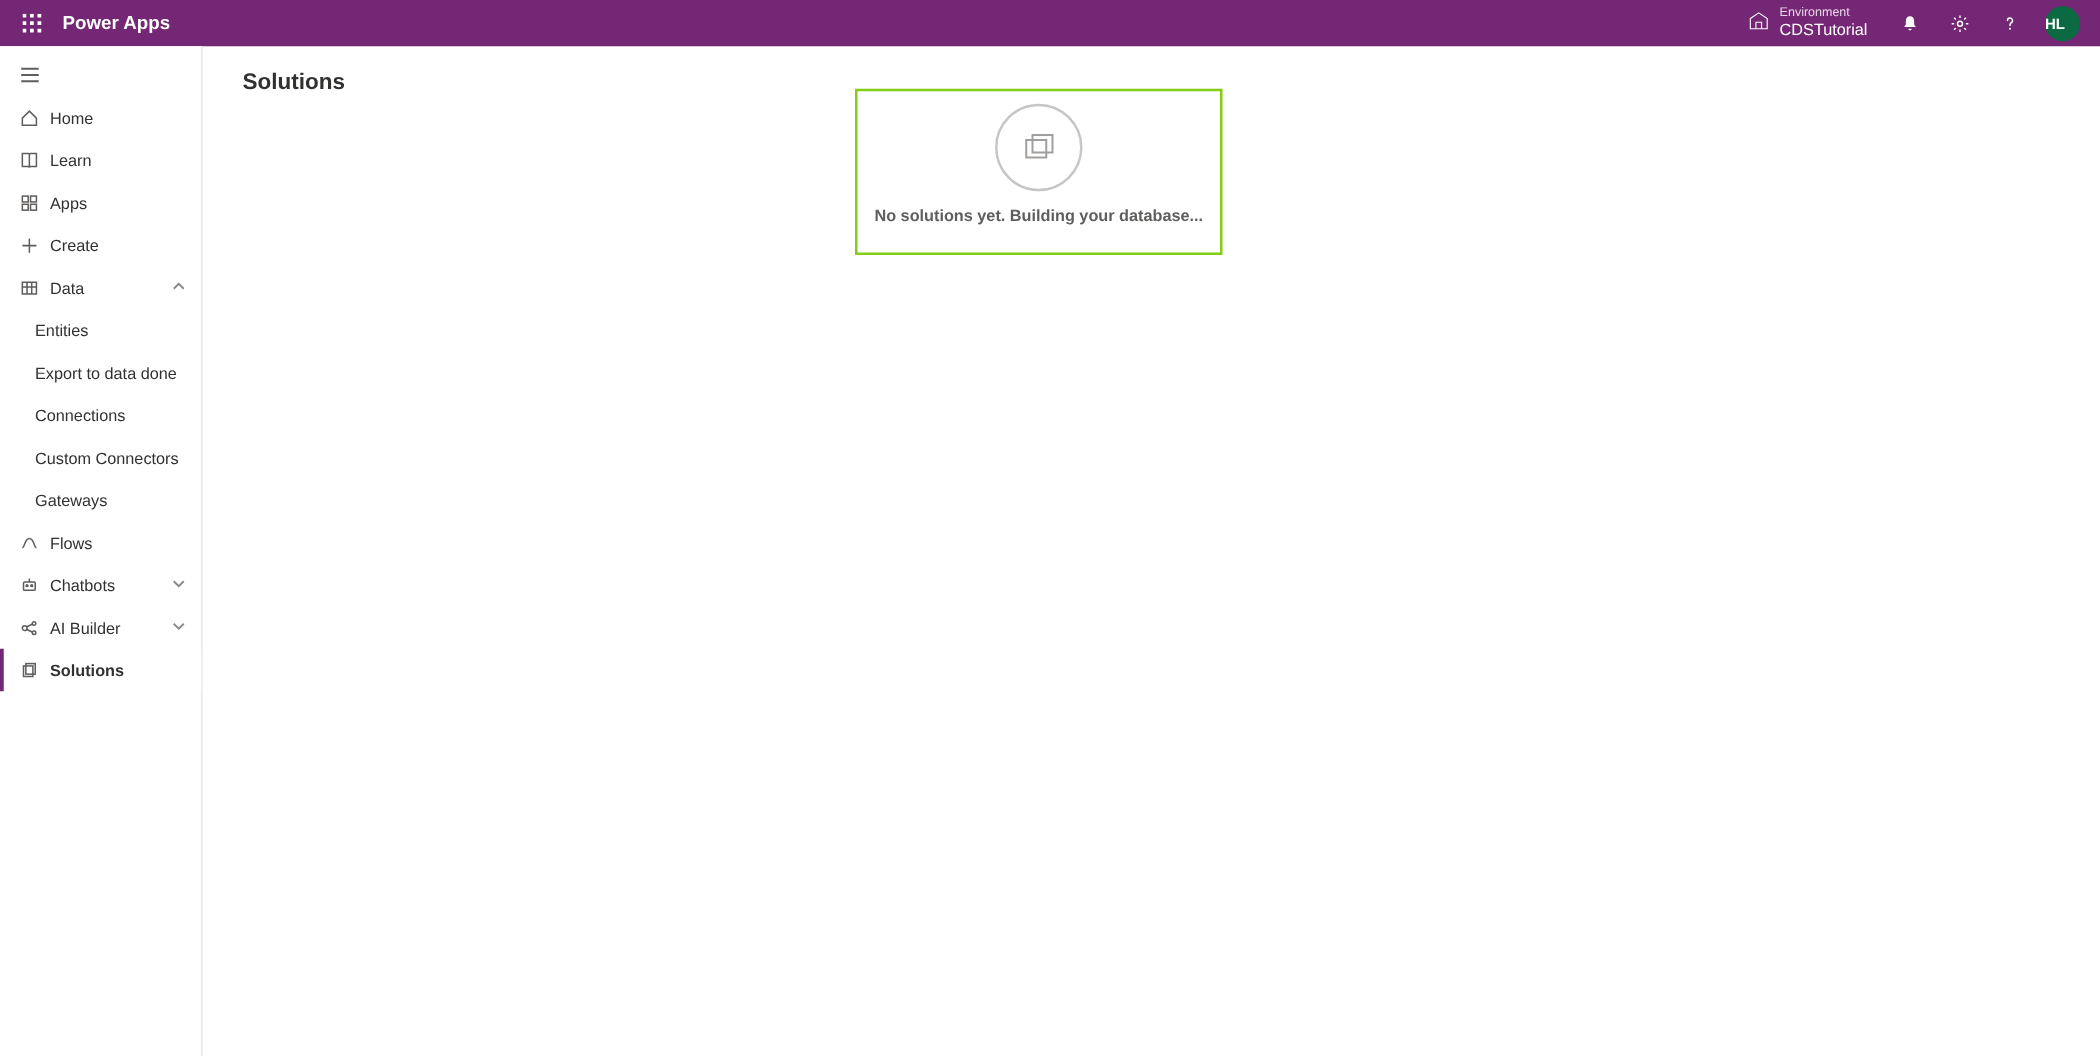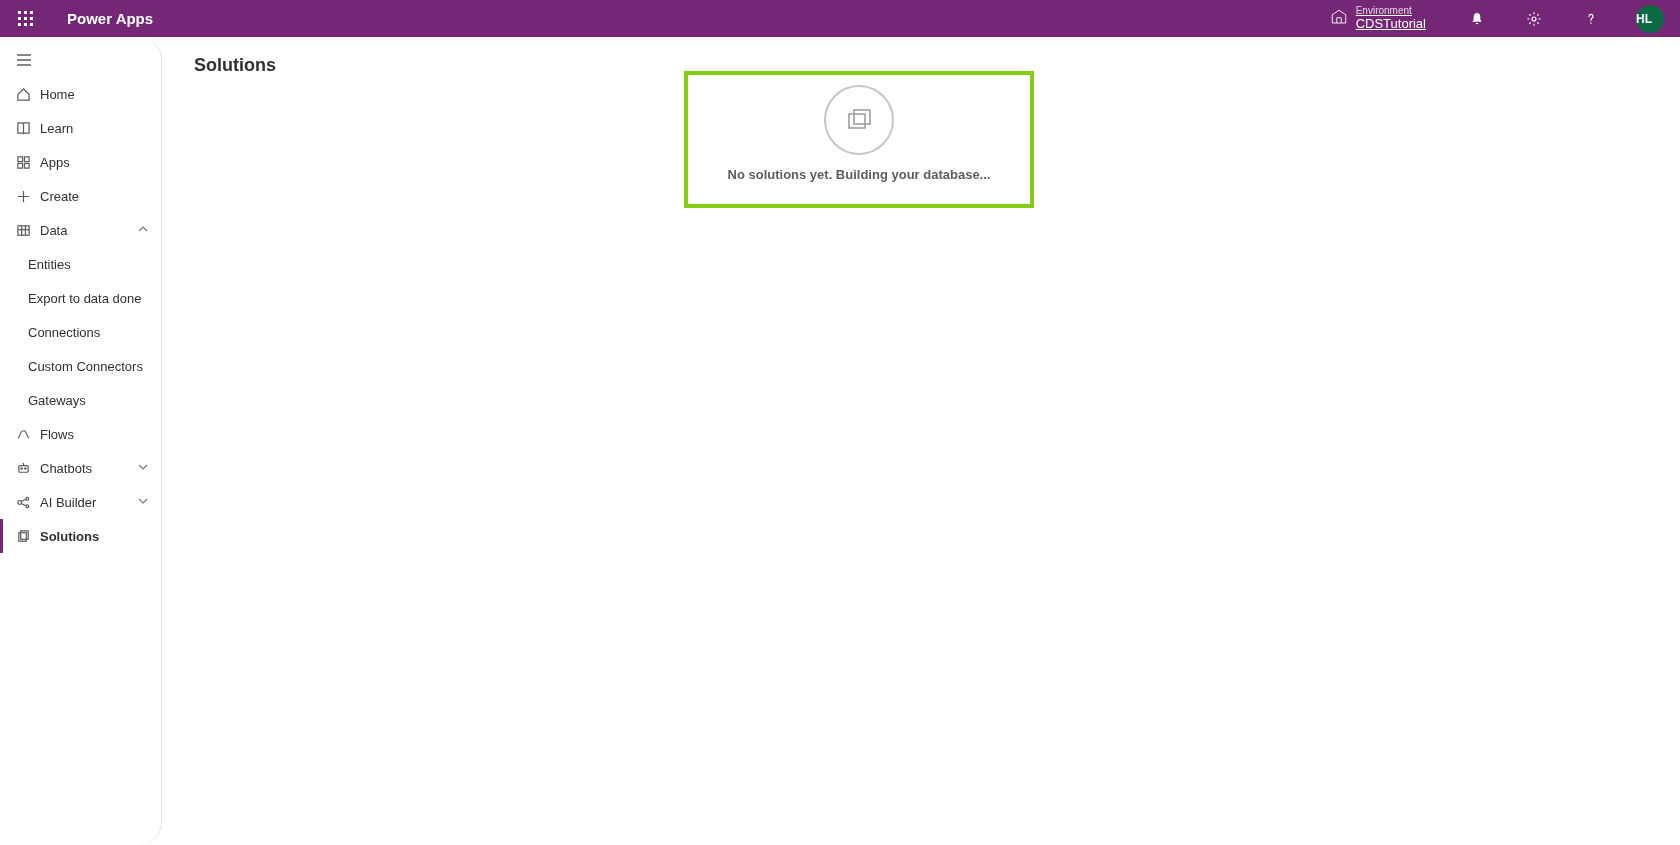--- a/index.html
+++ b/index.html
@@ -8,31 +8,30 @@
 
   
   .header {
     height: 37px;
     background: #742774;
     color: #fff;
     display: flex;
     align-items: center;
     padding: 0 8px;
     flex-shrink: 0;
-    gap: 17px;
   }
   .waffle {
     width: 36px; height: 36px; display:flex; align-items:center; justify-content:center;
     cursor:pointer;
   }
   .waffle svg { width:16px; height:16px; fill:#fff; }
   .brand { font-size: 15px; font-weight: 600; margin-left: 6px; }
   .header-spacer { flex: 1; }
   .env {
-    display:flex; align-items:center; gap:8px; padding:0 14px; cursor:pointer;text-decoration:underline;
+    display:flex; align-items:center; gap:8px; padding:0 14px; cursor:pointer;
   }
   .env-icon svg { width:18px; height:18px; fill:none; stroke:#fff; stroke-width:1.2; }
   .env-text { display:flex; flex-direction:column; line-height:1.15; }
   .env-label { font-size:10px; color: #e7d6e7; }
   .env-name { font-size:13px; color:#fff; }
   .hdr-btn {
     width:40px; height:37px; display:flex; align-items:center; justify-content:center; cursor:pointer;
   }
   .hdr-btn svg { width:16px; height:16px; fill:#fff; }
   .avatar {
@@ -45,21 +44,20 @@
   .body { flex:1; display:flex; min-height:0; position:relative; }
 
   
   .sidebar {
     width: 162px;
     border-right: 1px solid #e1e1e1;
     background:#fff;
     display:flex; flex-direction:column;
     padding-top:6px;
     flex-shrink:0;
-    border-radius:23px;
   }
   .hamburger {
     height:34px; display:flex; align-items:center; padding-left:16px; cursor:pointer;
   }
   .hamburger svg { width:16px; height:16px; stroke:#605e5c; fill:none; stroke-width:1.5; }
   .nav-item {
     height:34px; display:flex; align-items:center; padding-left:14px; cursor:pointer;
     color:#323130; position:relative;
   }
   .nav-item .nicon { width:18px; display:flex; align-items:center; justify-content:center; margin-right:8px; }
@@ -76,22 +74,22 @@
   .nav-item.selected .nlabel { font-weight:600; }
 
   
   .main { flex:1; padding: 18px 32px; position:relative; min-width:0; overflow:auto; }
   .page-title { font-size:18px; font-weight:600; color:#323130; }
 
   .empty-card {
     position:absolute;
     top: 34px;
     left: 522px;
-    width: 350px;
-    border: 4px solid #84cc16;
+    width: 294px;
+    border: 2px solid #84cc16;
     background:#fff;
     padding: 10px 12px 16px 12px;
     text-align:center;
   }
   .empty-icon {
     width:70px; height:70px; border:2px solid #c8c6c4; border-radius:50%;
     margin: 0 auto 12px auto; display:flex; align-items:center; justify-content:center;
   }
   .empty-icon svg { width:32px; height:32px; fill:none; stroke:#a19f9d; stroke-width:1.6; }
   .empty-title { font-size:13px; font-weight:600; color:#605e5c; margin-bottom:6px; }

